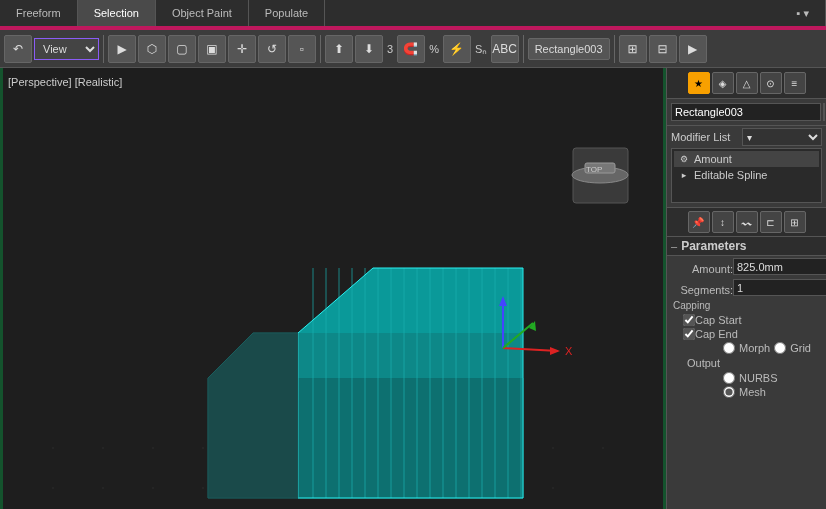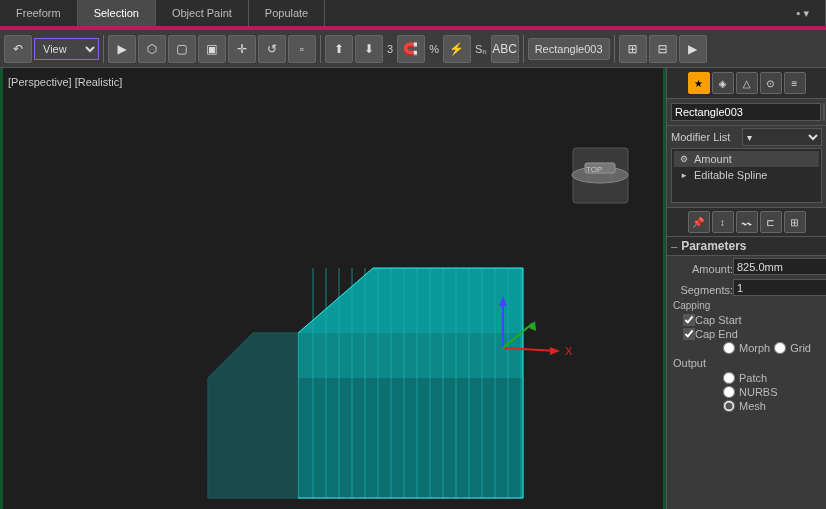--- a/index.html
+++ b/index.html
@@ -303,21 +303,21 @@
     .radio-input {
       width: 12px; height: 12px;
       cursor: pointer;
       accent-color: #555;
     }
     .radio-label {
       color: #bbb;
       font-size: 11px;
     }
     .output-header {
-      padding: 2px 6px;
+      padding: 2px 20px;
       color: #bbb;
       font-size: 11px;
     }
   </style>
 </head>
 <body>
 
 <div class="tab-bar">
   <div class="tab">Freeform</div>
   <div class="tab active">Selection</div>
@@ -522,24 +522,20 @@
       <div class="radio-row">
         <input type="radio" name="capping_type" class="radio-input" style="">
         <span class="radio-label">Morph</span>
         <input type="radio" name="capping_type" class="radio-input" style="">
         <span class="radio-label">Grid</span>
       </div>
 
       <div class="output-header">Output</div>
       <div class="radio-row">
         <input type="radio" name="output_type" class="radio-input" style="">
-        <span class="radio-label">Patch</span>
-      </div>
-      <div class="radio-row">
-        <input type="radio" name="output_type" class="radio-input" style="">
         <span class="radio-label">NURBS</span>
       </div>
       <div class="radio-row">
         <input type="radio" name="output_type" class="radio-input" checked="" style="">
         <span class="radio-label">Mesh</span>
       </div>
     </div>
   </div>
 </div>
 

